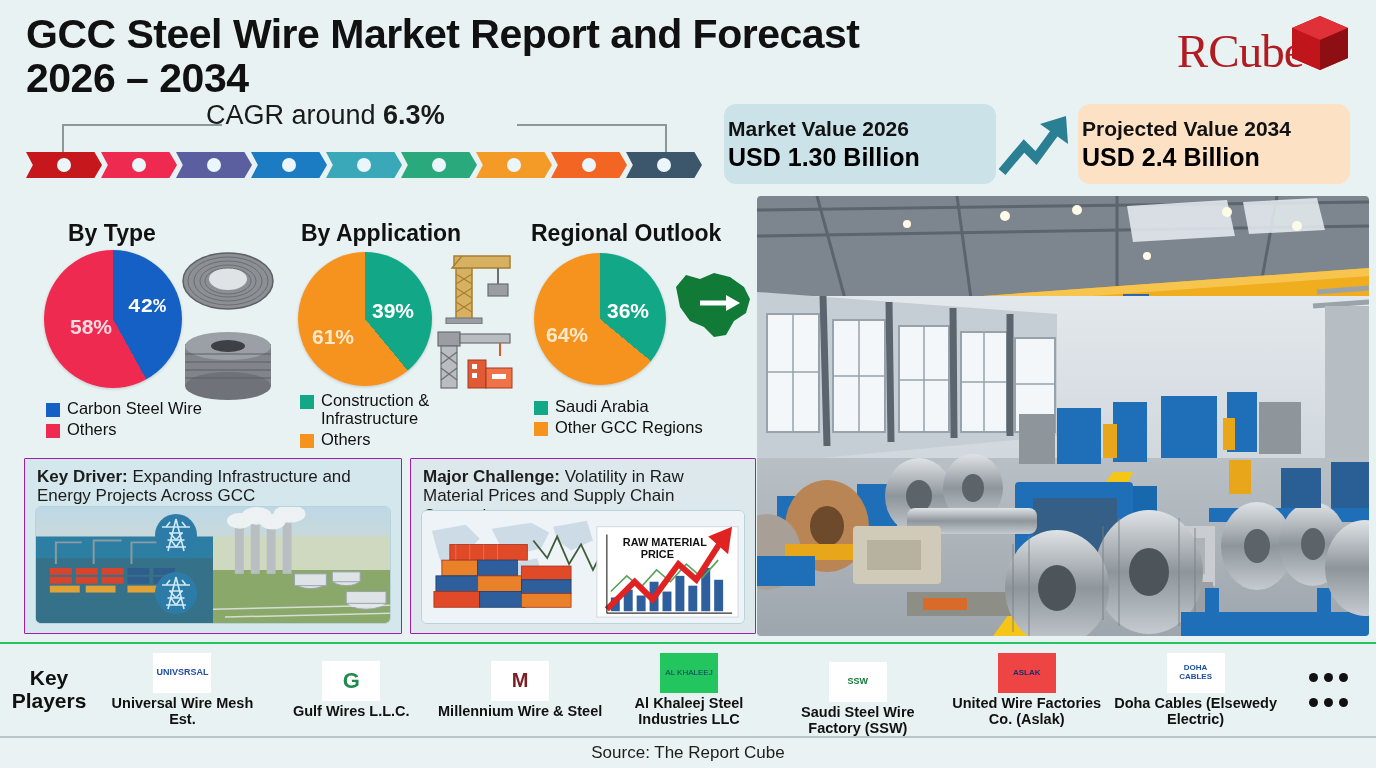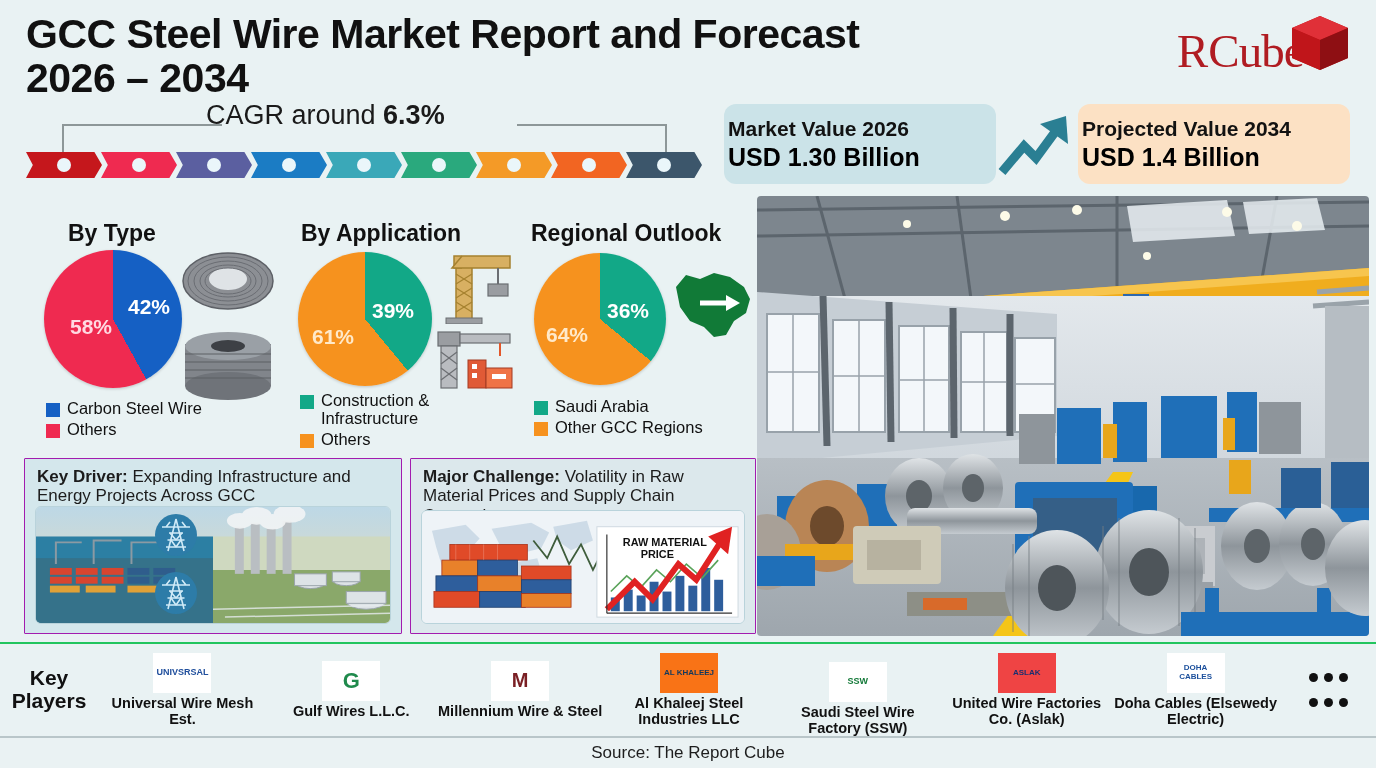--- a/index.html
+++ b/index.html
@@ -202,26 +202,26 @@
     <div class="val">USD 1.30 Billion</div>
   </div>
 
   <svg class="arrow-up" viewBox="0 0 78 68">
     <path d="M4 62 L26 36 L38 48 L60 18" stroke="#2a7f93" stroke-width="9" fill="none" stroke-linejoin="miter"></path>
     <polygon points="68,6 70,34 42,14" fill="#2a7f93"></polygon>
   </svg>
 
   <div class="vbox" id="vbox-right">
     <div class="lab">Projected Value 2034</div>
-    <div class="val">USD 1.4 Billion</div>
+    <div class="val">USD 2.4 Billion</div>
   </div>
 
   <div class="seg-title" style="left:68px; top:220px;">By Type</div>
   <div class="pie" id="pie-type" style="left: 44px; top: 250px; width: 138px; height: 138px; background: conic-gradient(rgb(21, 96, 196) 0deg, rgb(21, 96, 196) 151.2deg, rgb(239, 42, 80) 151.2deg, rgb(239, 42, 80) 360deg); box-shadow: rgba(0, 0, 0, 0.18) 0px 1px 3px;"></div>
-  <div class="pie-lab" style="left:128px; top:295px;">42%</div>
+  <div class="pie-lab" style="left:128px; top:295px;font-family:Liberation Mono, monospace;">42%</div>
   <div class="pie-lab pale" style="left:70px; top:315px;">58%</div>
 
   <svg class="coil" style="left:180px; top:250px;" width="96" height="62" viewBox="0 0 96 62">
     <ellipse cx="48" cy="31" rx="45" ry="28" fill="#8c8f94"></ellipse>
     <ellipse cx="48" cy="31" rx="45" ry="28" fill="none" stroke="#5d6066" stroke-width="1.5"></ellipse>
     <ellipse cx="48" cy="29" rx="19" ry="11" fill="#dfe3e6"></ellipse>
     <g stroke="#64676d" stroke-width="1" fill="none" opacity="0.85">
       <ellipse cx="48" cy="31" rx="40" ry="24"></ellipse>
         <ellipse cx="48" cy="31" rx="34" ry="20"></ellipse>
       <ellipse cx="48" cy="31" rx="28" ry="16"></ellipse>
@@ -644,21 +644,21 @@
         </div>
         <div class="player">
           <div class="pl-logo" style="background: rgb(255, 255, 255); color: rgb(31, 138, 76); font-size: 22px; font-weight: bold; text-align: center; line-height: 1.05;">G</div>
           <div class="pl-name">Gulf Wires L.L.C.</div>
         </div>
         <div class="player">
           <div class="pl-logo" style="background: rgb(255, 255, 255); color: rgb(122, 31, 36); font-size: 20px; font-weight: bold; text-align: center; line-height: 1.05;">M</div>
           <div class="pl-name">Millennium Wire &amp; Steel</div>
         </div>
         <div class="player">
-          <div class="pl-logo" style="background: #f97316; color: rgb(17, 57, 94); font-size: 8px; font-weight: bold; text-align: center; line-height: 1.05;">AL KHALEEJ</div>
+          <div class="pl-logo" style="background: #22c55e; color: rgb(17, 57, 94); font-size: 8px; font-weight: normal; text-align: center; line-height: 1.05;">AL KHALEEJ</div>
           <div class="pl-name">Al Khaleej Steel Industries LLC</div>
         </div>
         <div class="player">
           <div class="pl-logo" style="background: rgb(255, 255, 255); color: rgb(21, 122, 58); font-size: 9px; font-weight: bold; text-align: center; line-height: 1.05; margin-top: 18px;">SSW</div>
           <div class="pl-name">Saudi Steel Wire Factory (SSW)</div>
         </div>
         <div class="player">
           <div class="pl-logo" style="background: #ef4444; color: rgb(26, 47, 112); font-size: 8px; font-weight: bold; text-align: center; line-height: 1.05;">ASLAK</div>
           <div class="pl-name">United Wire Factories Co. (Aslak)</div>
         </div>

